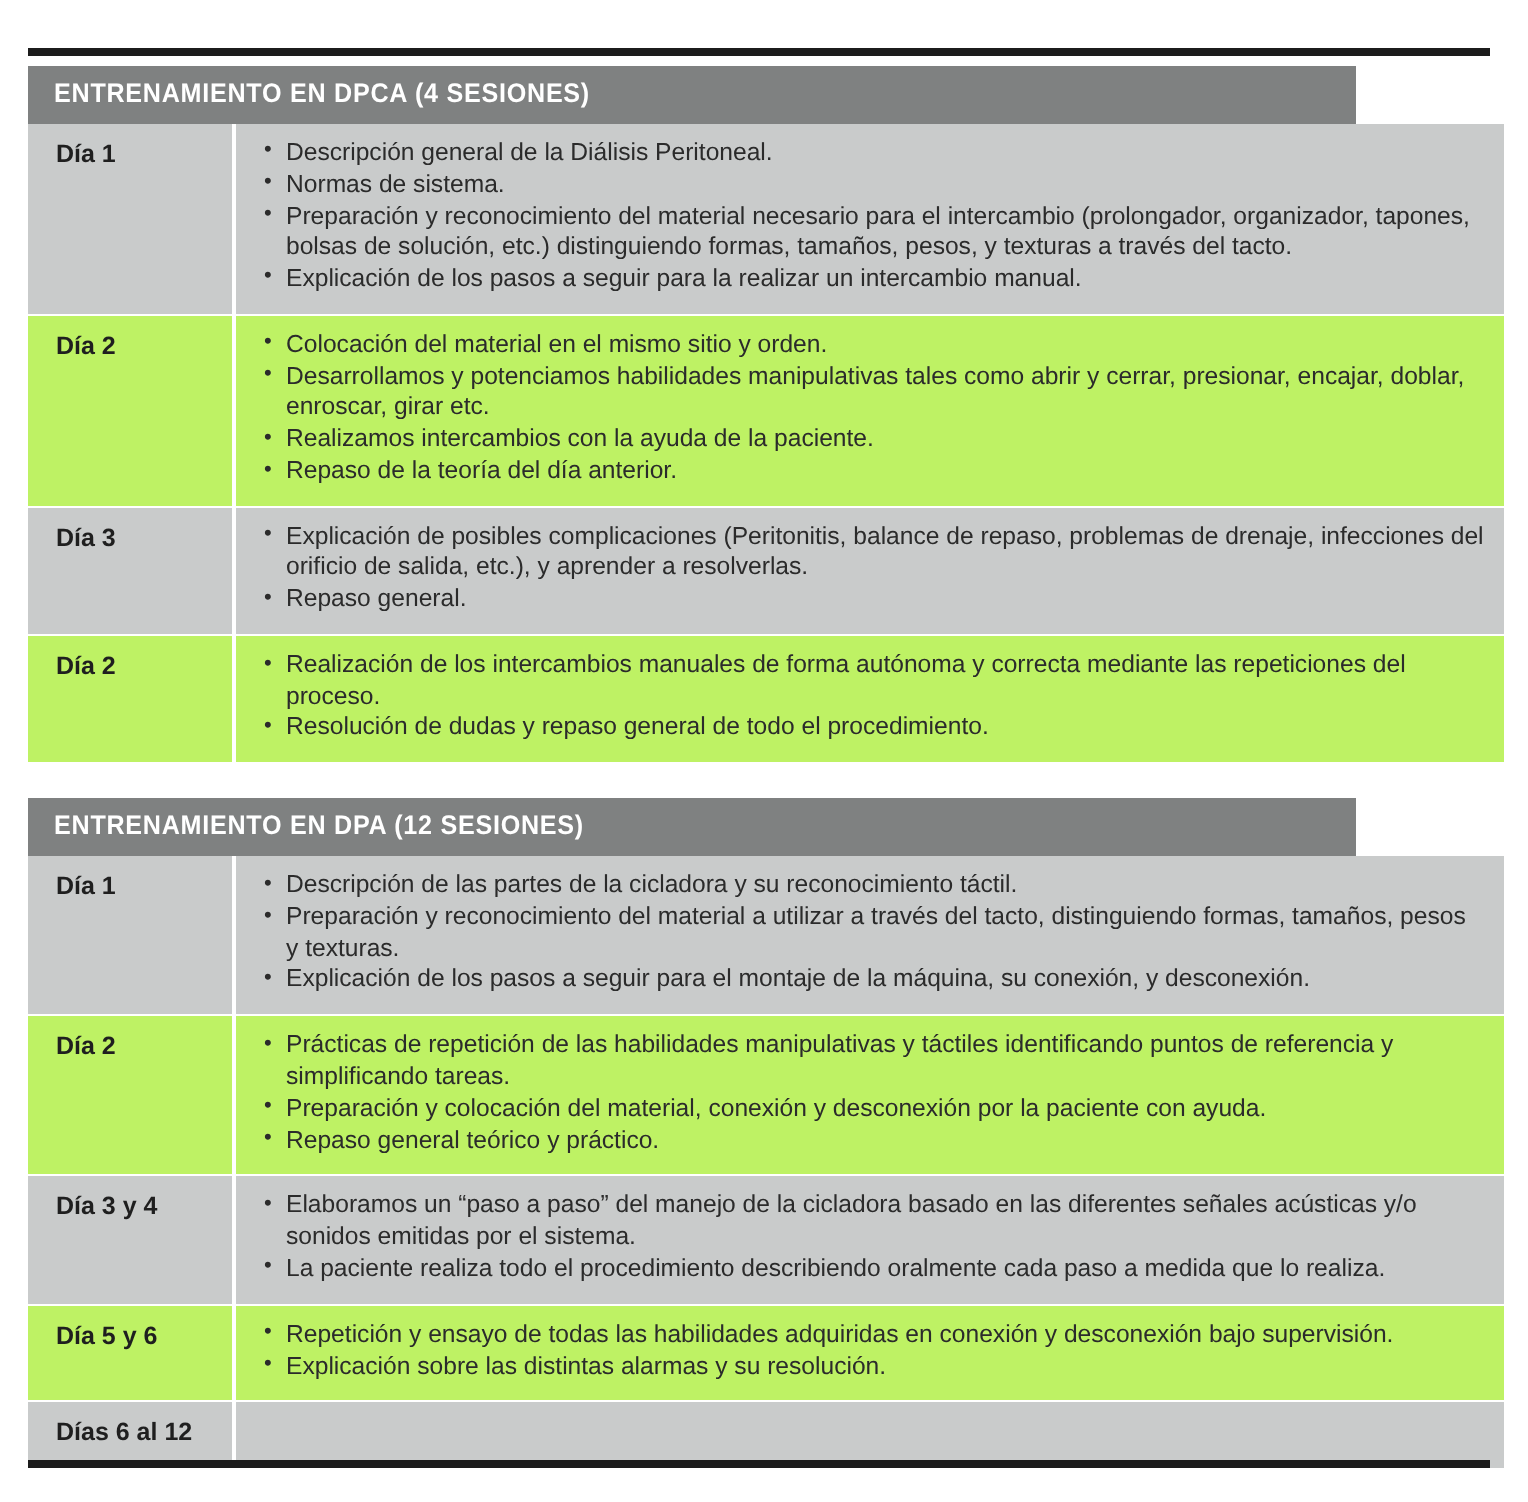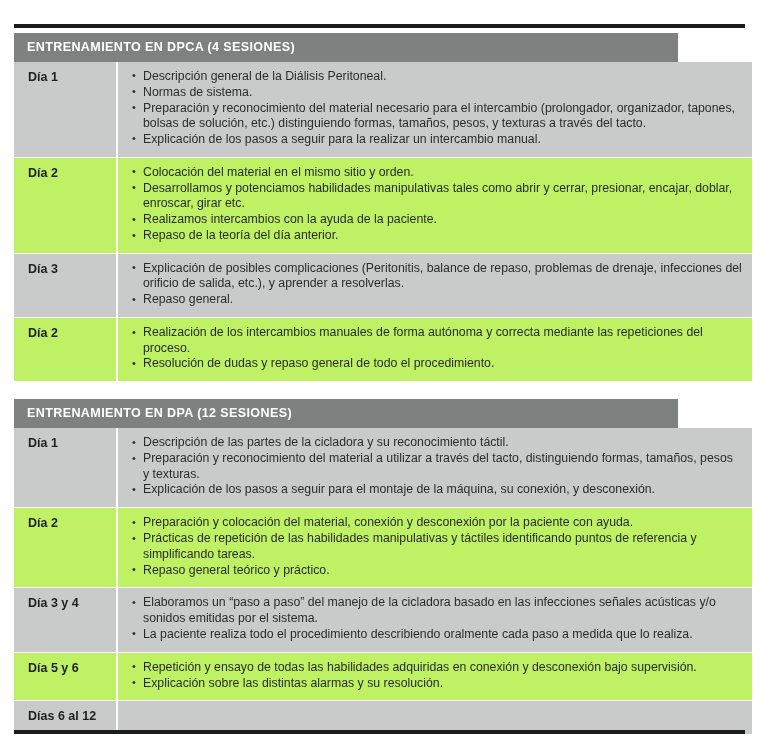--- a/index.html
+++ b/index.html
@@ -184,30 +184,30 @@
             <div class="row-items">
               <div class="bullet-line">Descripción de las partes de la cicladora y su reconocimiento táctil.</div>
               <div class="bullet-line">Preparación y reconocimiento del material a utilizar a través del tacto, distinguiendo formas, tamaños, pesos y texturas.</div>
               <div class="bullet-line">Explicación de los pasos a seguir para el montaje de la máquina, su conexión, y desconexión.</div>
             </div>
           </div>
           <div class="row shade-b">
             <div class="row-day">Día 2</div>
             <div class="row-divider"></div>
             <div class="row-items">
+              <div class="bullet-line">Prácticas de repetición de las habilidades manipulativas y táctiles identificando puntos de referencia y simplificando tareas.</div>
               <div class="bullet-line">Preparación y colocación del material, conexión y desconexión por la paciente con ayuda.</div>
-              <div class="bullet-line">Prácticas de repetición de las habilidades manipulativas y táctiles identificando puntos de referencia y simplificando tareas.</div>
               <div class="bullet-line">Repaso general teórico y práctico.</div>
             </div>
           </div>
           <div class="row shade-a">
             <div class="row-day">Día 3 y 4</div>
             <div class="row-divider"></div>
             <div class="row-items">
-              <div class="bullet-line">Elaboramos un “paso a paso” del manejo de la cicladora basado en las infecciones señales acústicas y/o sonidos emitidas por el sistema.</div>
+              <div class="bullet-line">Elaboramos un “paso a paso” del manejo de la cicladora basado en las diferentes señales acústicas y/o sonidos emitidas por el sistema.</div>
               <div class="bullet-line">La paciente realiza todo el procedimiento describiendo oralmente cada paso a medida que lo realiza.</div>
             </div>
           </div>
           <div class="row shade-b">
             <div class="row-day">Día 5 y 6</div>
             <div class="row-divider"></div>
             <div class="row-items">
               <div class="bullet-line">Repetición y ensayo de todas las habilidades adquiridas en conexión y desconexión bajo supervisión.</div>
               <div class="bullet-line">Explicación sobre las distintas alarmas y su resolución.</div>
             </div>

